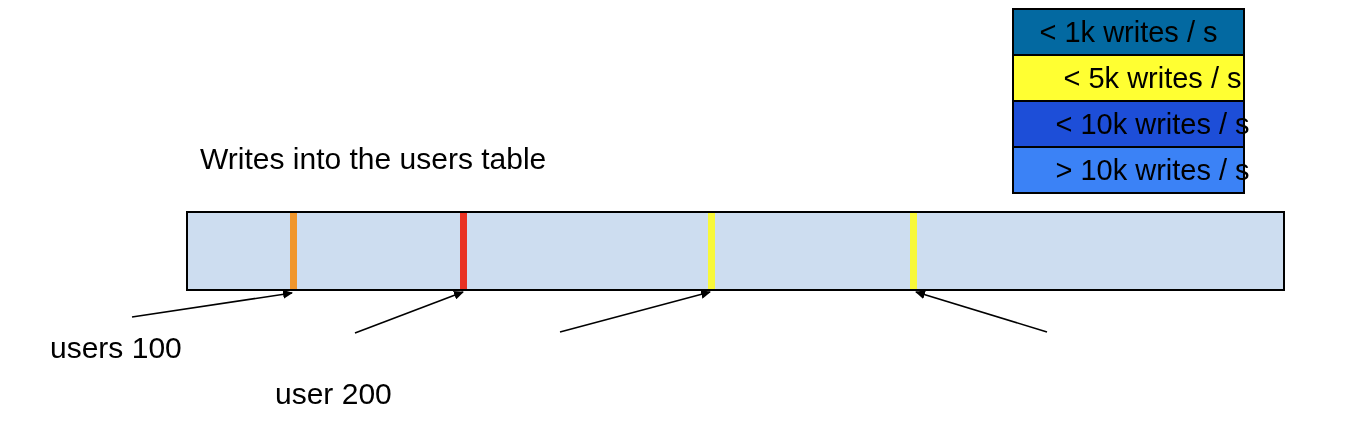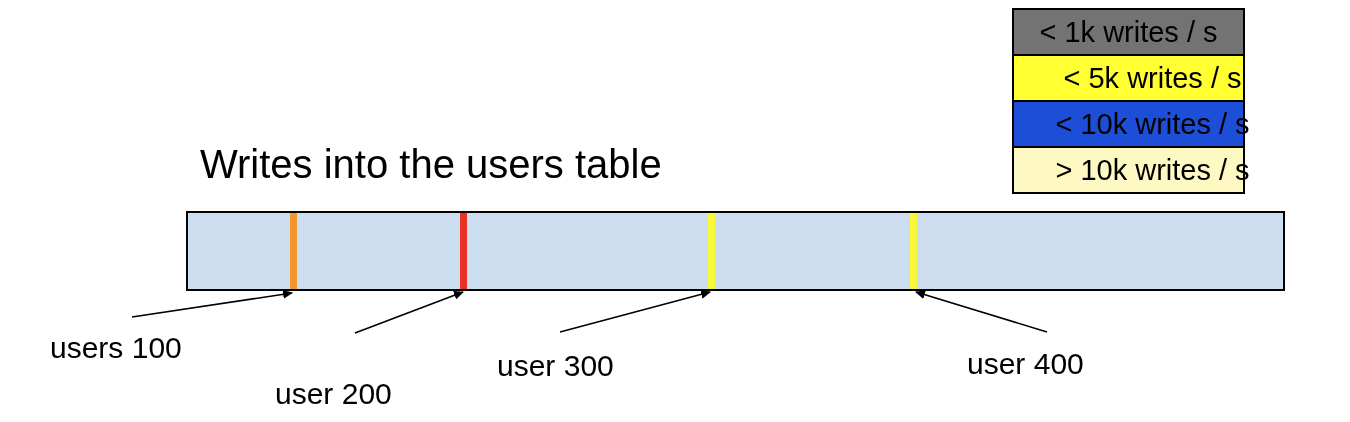--- a/index.html
+++ b/index.html
@@ -9,21 +9,21 @@
     height: 422px;
     background: #ffffff;
     font-family: "Liberation Sans", sans-serif;
     color: #000000;
     overflow: hidden;
   }
   .title {
     position: absolute;
     left: 200px;
     top: 142px;
-    font-size: 40px;
+    font-size: 30px;
     line-height: 1.1;
     white-space: nowrap;
   }
   
   .legend {
     position: absolute;
     left: 1012px;
     top: 8px;
     width: 233px;
   }
@@ -80,24 +80,24 @@
   .user-label-4 { left: 967px; top: 347px; }
 </style>
 </head>
 <body>
 
 <div class="canvas">
 
   <div class="title">Writes into the users table</div>
 
   <div class="legend">
-    <div class="legend-row" style="background-color: #737373;">&lt; 1k writes / s</div>
+    <div class="legend-row" style="background-color: #0369a1;">&lt; 1k writes / s</div>
     <div class="legend-row" style="background-color: rgb(255, 255, 50);">&lt; 5k writes / s</div>
     <div class="legend-row" style="background-color: #1d4ed8;">&lt; 10k writes / s</div>
-    <div class="legend-row" style="background-color: #fef9c3;">&gt; 10k writes / s</div>
+    <div class="legend-row" style="background-color: #3b82f6;">&gt; 10k writes / s</div>
   </div>
 
   <div class="bar" style="background-color: rgb(205, 221, 240);">
     <div class="marker marker-1" style="background-color: rgb(240, 150, 44);"></div>
     <div class="marker marker-2" style="background-color: rgb(233, 50, 35);"></div>
     <div class="marker marker-3" style="background-color: rgb(248, 248, 58);"></div>
     <div class="marker marker-4" style="background-color: rgb(248, 248, 58);"></div>
   </div>
 
   <svg class="arrows" viewBox="0 0 1350 422" xmlns="http://www.w3.org/2000/svg">
@@ -107,16 +107,14 @@
       </marker>
     </defs>
     <line x1="132" y1="317" x2="292" y2="293" stroke="#000000" stroke-width="1.6" marker-end="url(#ah)"></line>
     <line x1="355" y1="333" x2="463" y2="292" stroke="#000000" stroke-width="1.6" marker-end="url(#ah)"></line>
     <line x1="560" y1="332" x2="710" y2="292" stroke="#000000" stroke-width="1.6" marker-end="url(#ah)"></line>
     <line x1="1047" y1="332" x2="916" y2="292" stroke="#000000" stroke-width="1.6" marker-end="url(#ah)"></line>
   </svg>
 
   <div class="user-label user-label-1">users 100</div>
   <div class="user-label user-label-2">user 200</div>
-  <div class="user-label user-label-3">user 300</div>
-  <div class="user-label user-label-4">user 400</div>
 
 </div>
 
 </body></html>

